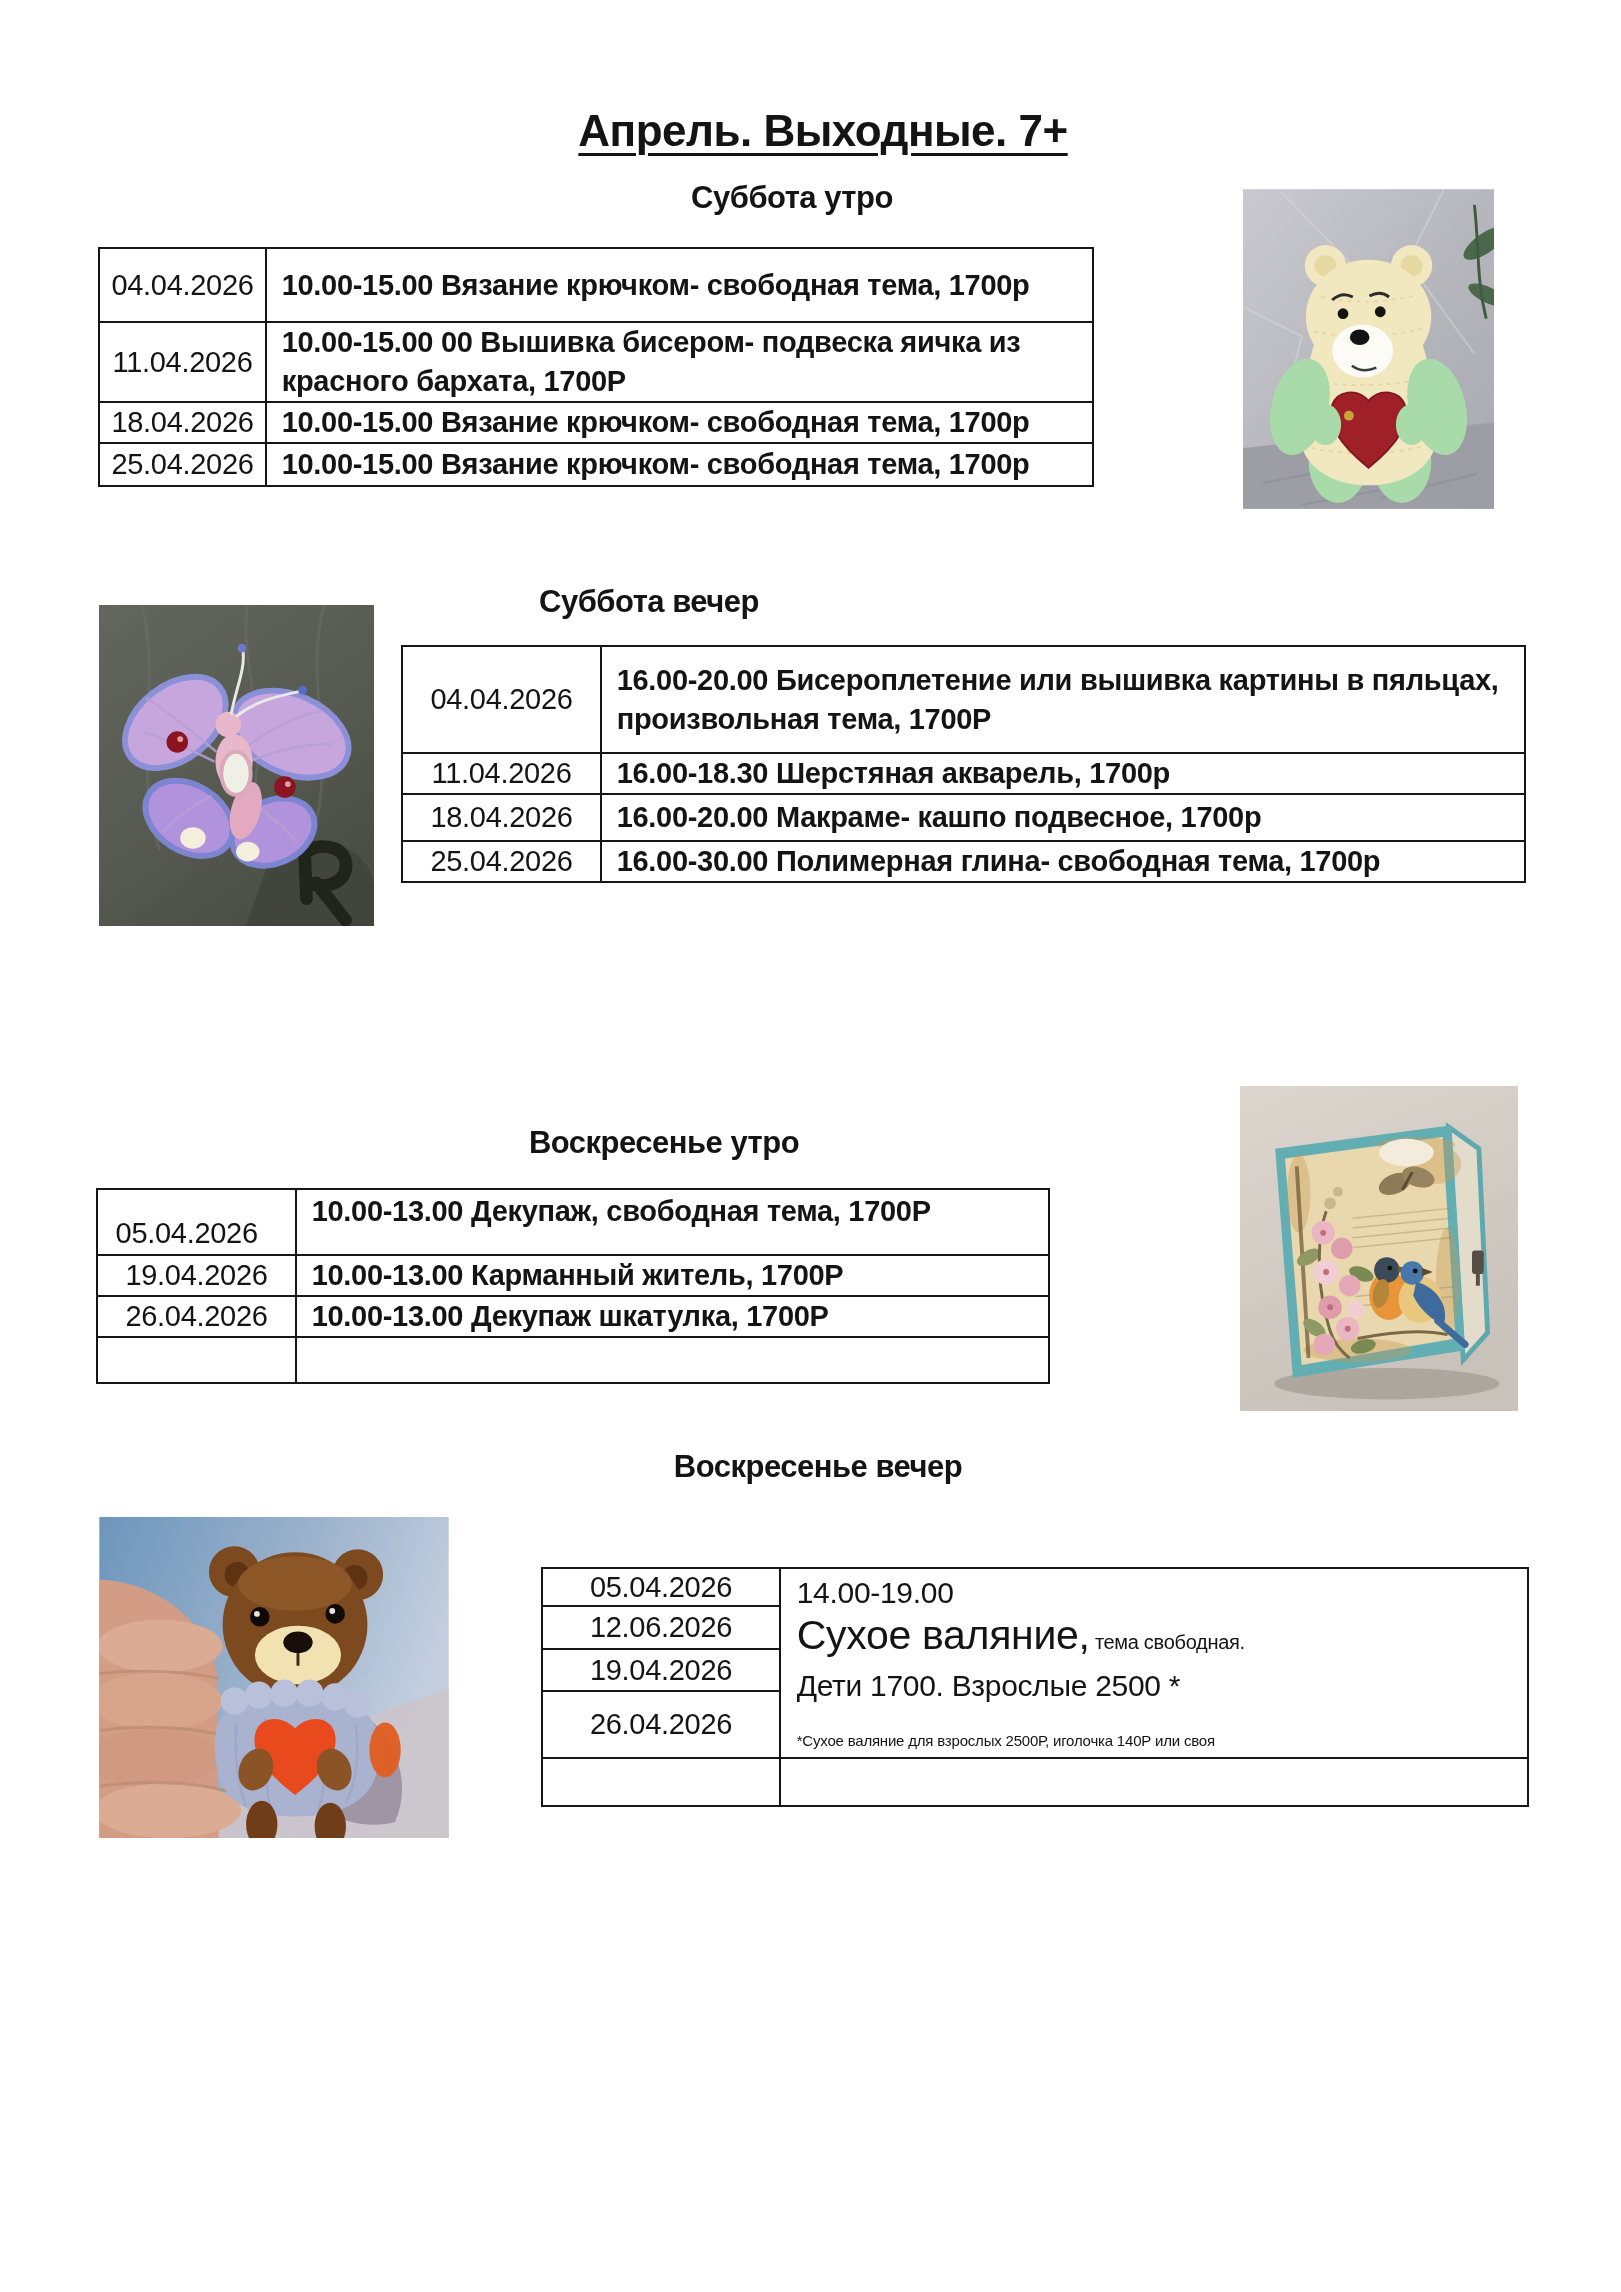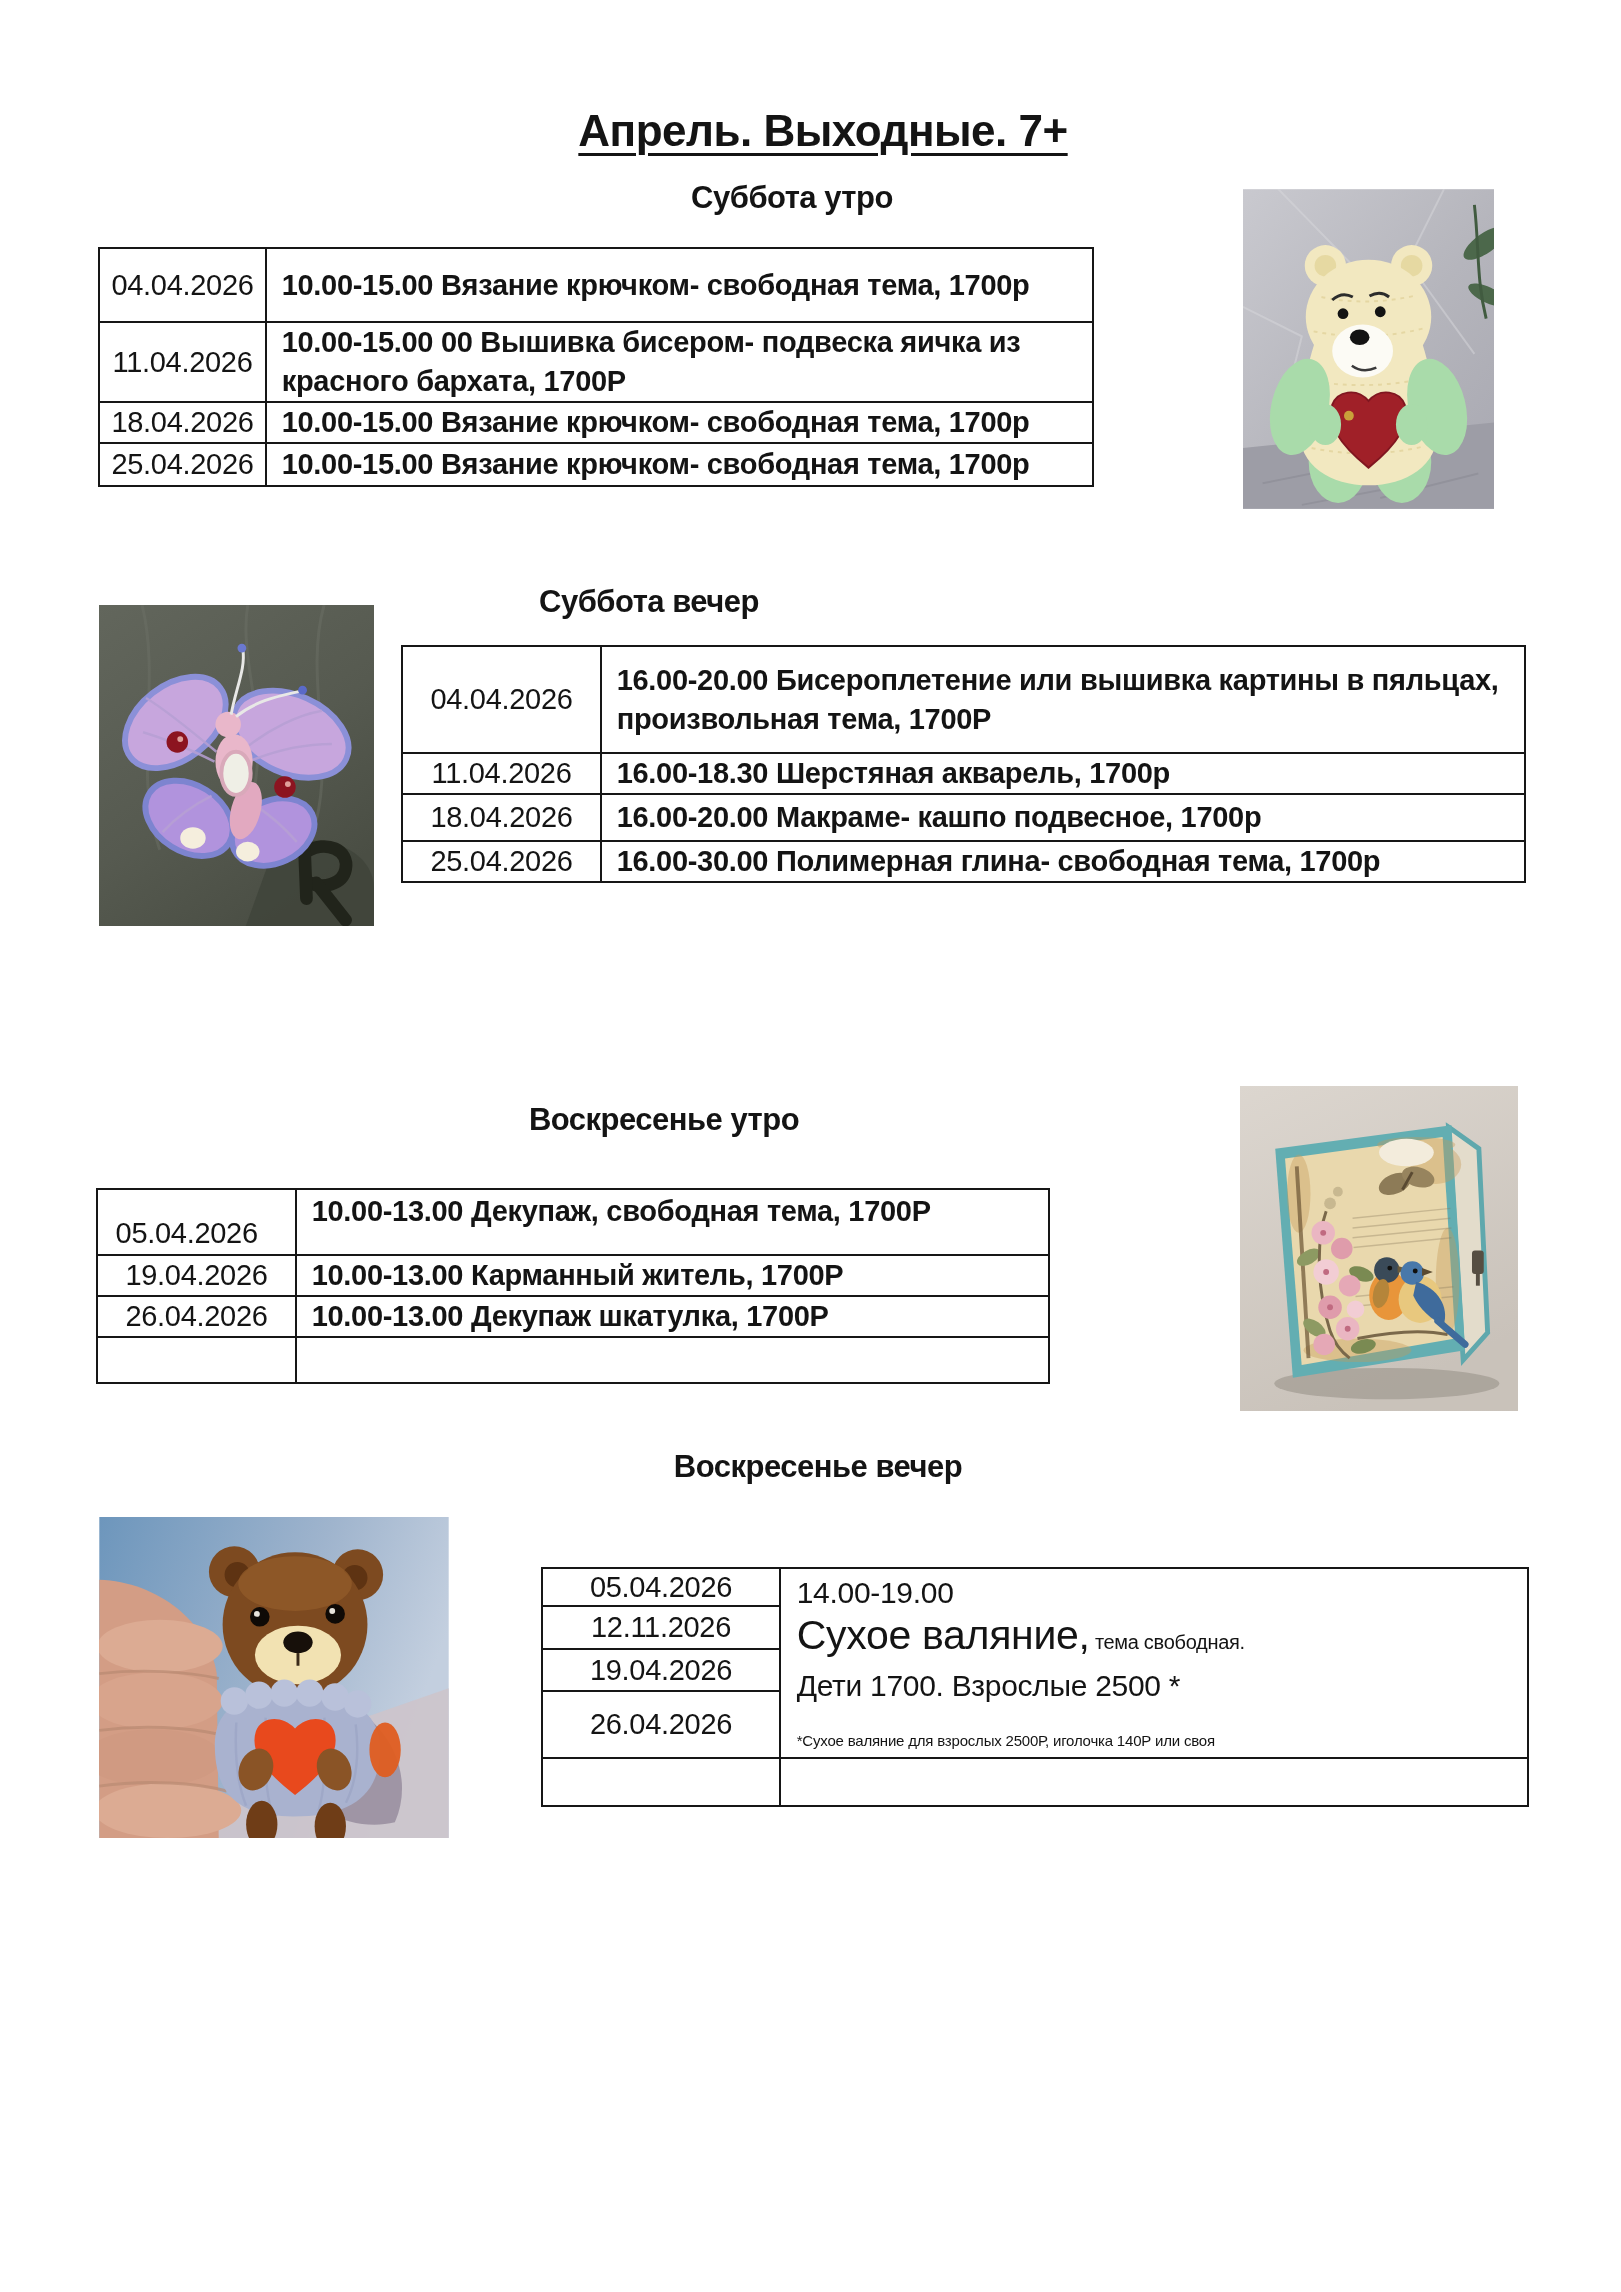--- a/index.html
+++ b/index.html
@@ -7,21 +7,21 @@
        font-family:"Liberation Sans","DejaVu Sans",sans-serif;color:#141414;}
   .page{position:absolute;inset:0;background:#fff;}
 
   .doc-title{position:absolute;top:106px;left:823px;transform:translateX(-50%);
     font-size:44px;font-weight:bold;letter-spacing:-0.5px;white-space:nowrap;margin:0;
     text-decoration:underline;text-decoration-thickness:2.9px;text-underline-offset:6.9px;}
   .h2{position:absolute;transform:translateX(-50%);font-size:31px;font-weight:bold;
     letter-spacing:-0.5px;white-space:nowrap;margin:0;}
   .h2.sat-m{left:792px;top:180px;}
   .h2.sat-e{left:649px;top:584px;}
-  .h2.sun-m{left:664px;top:1102px;}
+  .h2.sun-m{left:664px;top:1125px;}
   .h2.sun-e{left:818px;top:1449px;}
 
   table.sched{position:absolute;border-collapse:collapse;table-layout:fixed;
     font-size:29px;letter-spacing:-0.3px;border:2.9px solid #161616;}
   .sched td{border:2px solid #161616;padding:0;overflow:hidden;}
   .sched td.date{text-align:center;vertical-align:middle;}
   .sched td.event{text-align:left;vertical-align:middle;padding-left:14.7px;padding-right:7.8px;
     white-space:pre-line;line-height:39px;font-weight:bold;}
   .sched td.vb{vertical-align:bottom;text-align:left;padding-left:17.6px;padding-bottom:3.9px;}
   .sched td.vt{vertical-align:top;padding-top:2px;}
@@ -390,21 +390,21 @@
       <td class="bigcell" rowspan="4">
         <div class="bigwrap">
           <div class="t4-time">14.00-19.00</div>
           <div class="t4-line2"><span class="t4-big">Сухое валяние,</span><span class="t4-reg"> тема свободная.</span></div>
           <div class="t4-details">Дети 1700. Взрослые 2500 *</div>
           <div class="t4-foot">*Сухое валяние для взрослых 2500Р, иголочка 140Р или своя</div>
         </div>
       </td>
     </tr>
     <tr style="height:43px">
-      <td class="date">12.11.2026</td>
+      <td class="date">12.06.2026</td>
     </tr>
     <tr style="height:42px">
       <td class="date">19.04.2026</td>
     </tr>
     <tr style="height:67px">
       <td class="date">26.04.2026</td>
     </tr>
     <tr style="height:48px">
       <td class="date"></td>
       <td class="event"></td>

